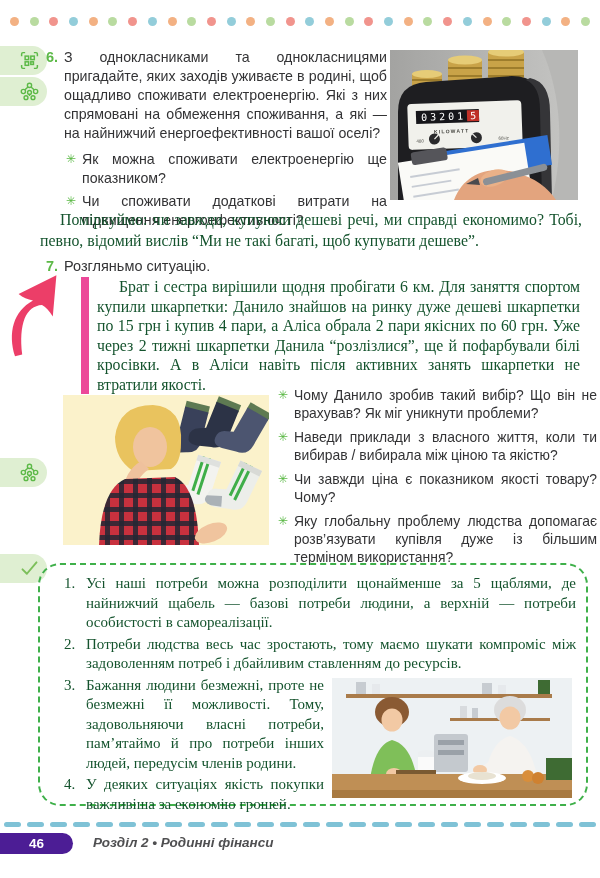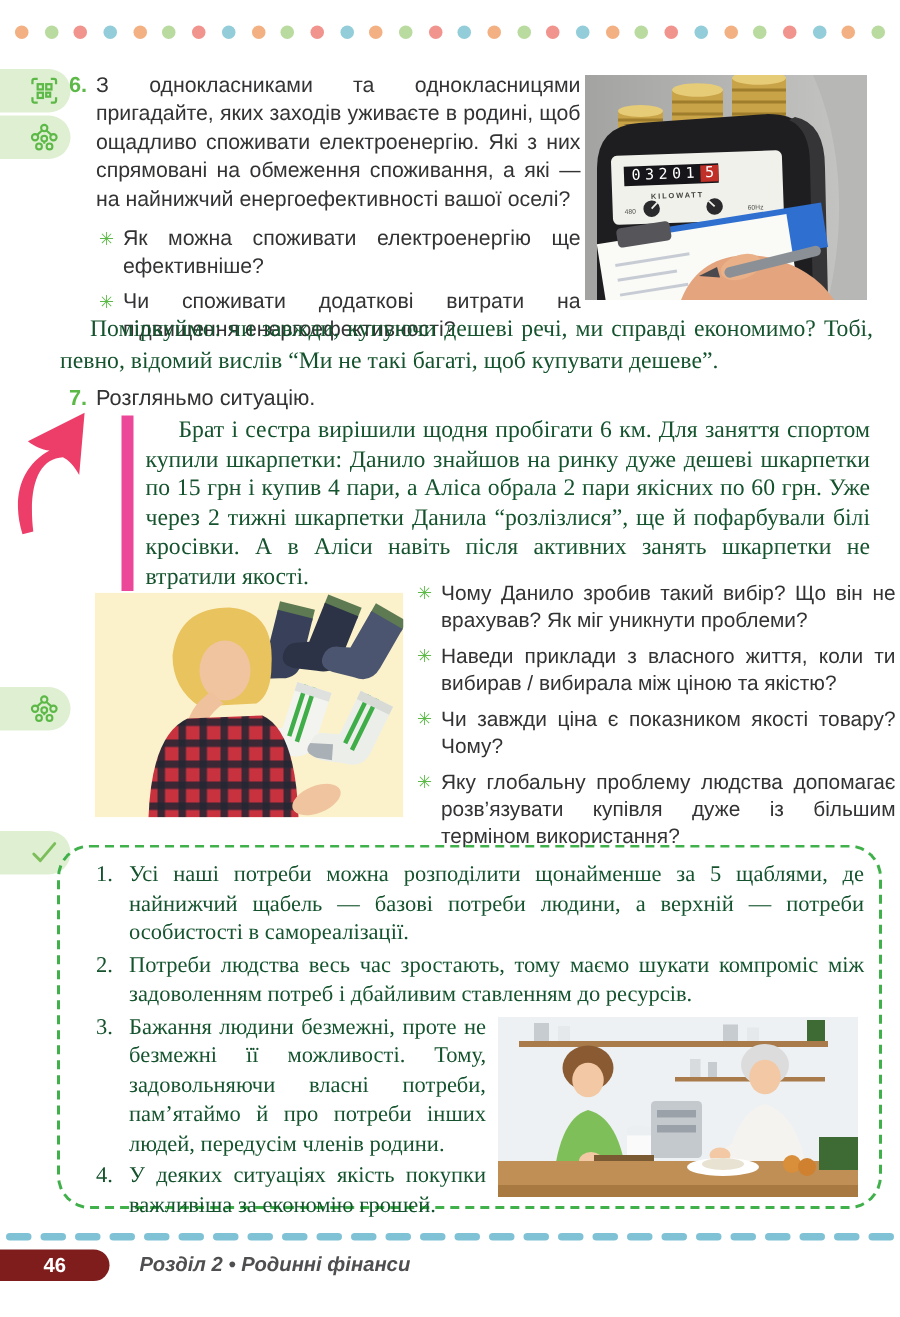--- a/index.html
+++ b/index.html
@@ -70,21 +70,21 @@
   #summary { position:absolute; left:38px; top:563px; width:550px; height:243px;
              border:2px dashed #3fb04a; border-radius:22px;
              padding:9px 10px 0 24px; font-size:15px; line-height:19.5px; }
   .sum-item { position:relative; padding-left:22px; text-align:justify; margin-bottom:2px; }
   .sum-num { position:absolute; left:0; top:0; }
   .sum-row { display:flex; gap:8px; }
   .sum-col { width:260px; flex:0 0 260px; }
   #kitchen-photo { width:240px; height:120px; margin-top:2px; }
 
   
-  #page-pill { position:absolute; left:0; top:833px; width:73px; height:21px; background:#7f1d1d;
+  #page-pill { position:absolute; left:0; top:833px; width:73px; height:21px; background:#4c1d95;
                border-radius:0 11px 11px 0; color:#fff; font-weight:bold; font-size:13.5px;
                display:flex; align-items:center; justify-content:center; }
   #chapter { position:absolute; left:93px; top:835px; font-style:italic; font-weight:bold;
              font-size:13.5px; color:#4f4f51; }
 </style>
 </head>
 <body>
 
 <div class="dots">
     <i class="dot c-or"></i>
@@ -157,21 +157,21 @@
 </div>
 
 <div id="task6">
   <div class="task-head">
     <span class="sec-num">6.</span>
     <div class="sans-p">З однокласниками та однокласницями пригадайте, яких заходів уживаєте в родині, щоб ощадливо споживати електроенергію. Які з них спрямовані на обмеження споживання, а які — на найнижчий енергоефективності вашої оселі?</div>
   </div>
   <div class="bullets" style="margin-left:18px">
     <div class="bullet">
       <span class="sun">✳</span>
-      <span class="bt">Як можна споживати електроенергію ще ефективніше?</span>
+      <span class="bt">Як можна споживати електроенергію ще показником?</span>
     </div>
     <div class="bullet">
       <span class="sun">✳</span>
       <span class="bt">Чи споживати додаткові витрати на підвищення енергоефективності?</span>
     </div>
   </div>
 </div>
 
 <div id="meter-photo" class="photo" style="position:absolute">
   <svg width="188" height="150" viewBox="0 0 188 150">

